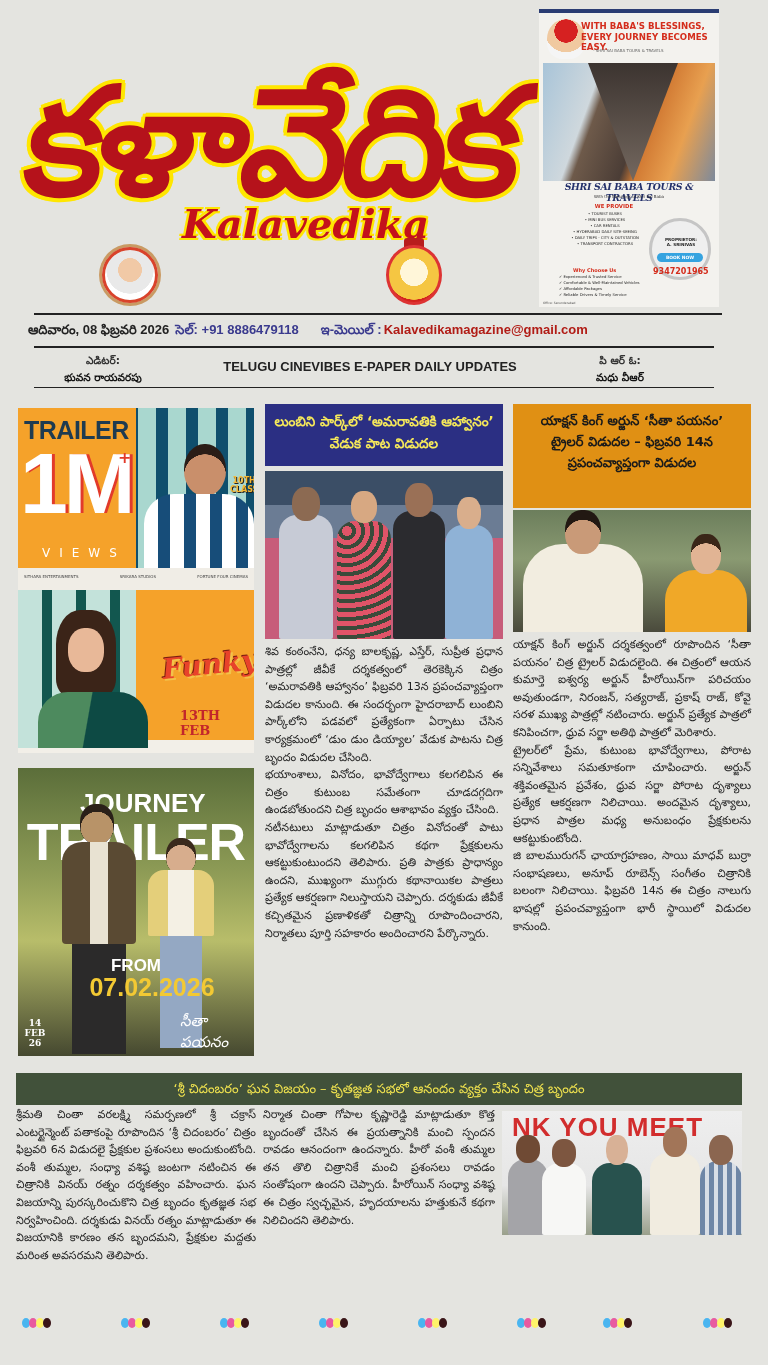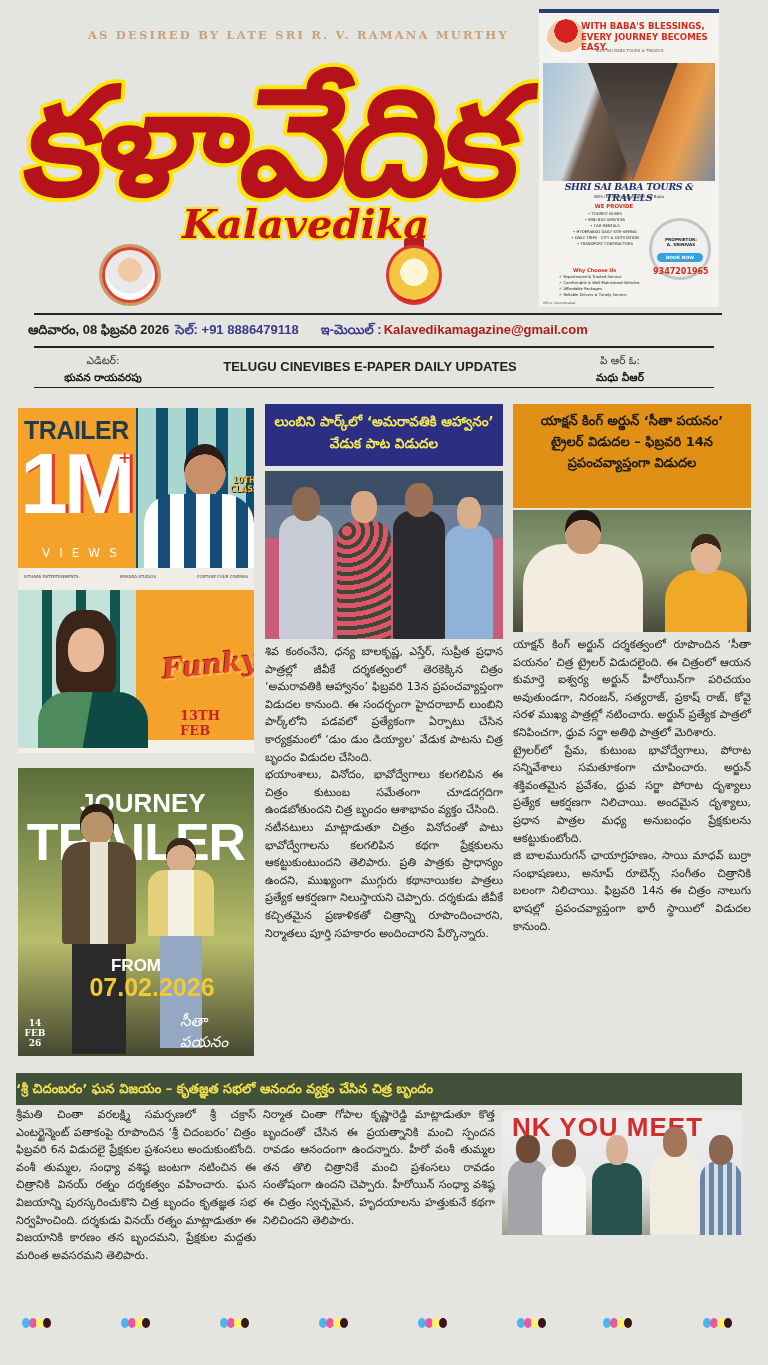--- a/index.html
+++ b/index.html
@@ -39,21 +39,21 @@
   .rule { position: absolute; left: 34px; width: 688px; background: #222; }
   .rule.r1 { top: 313px; height: 2px; }
   .rule.r2 { top: 346px; height: 1.5px; left: 34px; width: 680px; }
   .rule.r3 { top: 387px; height: 1px; left: 34px; width: 680px; }
   .infoline { position: absolute; top: 322px; left: 28px; width: 720px; display: flex; align-items: baseline; font-family: "Liberation Sans", sans-serif; font-weight: bold; font-size: 13px; }
   .info-date { color: #222; }
   .info-phone { color: #3a3a8e; margin-left: 6px; }
   .info-email-label { color: #3a3a8e; margin-left: 22px; }
   .info-email { color: #b11c16; margin-left: 2px; }
   .edit-col { position: absolute; top: 352px; text-align: center; font-size: 10.5px; line-height: 17px; }
-  .edit-col .lbl { color: #333; font-weight: normal; }
+  .edit-col .lbl { color: #333; font-weight: bold; }
   .edit-col .val { font-weight: bold; color: #111; }
   .edit-left { left: 48px; width: 110px; }
   .edit-right { left: 570px; width: 100px; }
   .edition-title { position: absolute; top: 359px; left: 200px; width: 340px; text-align: center; font-family: "Liberation Sans", sans-serif; font-weight: bold; font-size: 13px; color: #222; }
 
   
   .poster { position: absolute; left: 18px; width: 236px; overflow: hidden; }
   .poster1 { top: 408px; height: 345px; background: #f2efe8; }
   .p1-top { position: absolute; left: 0; top: 0; width: 236px; height: 160px; background: repeating-linear-gradient(90deg, #a9d7cf 0 18px, #0f4f6d 18px 30px); }
   .p1-orange { position: absolute; left: 0; top: 0; width: 118px; height: 160px; background: #f5a22a; }
@@ -101,39 +101,38 @@
   .hl-orange { background: #e09014; color: #1a1a1a; font-size: 13px; line-height: 21px; padding: 6px 20px; height: 104px; }
   .photo { position: relative; overflow: hidden; margin-top: 5px; }
   .photo-mid { height: 168px; background: linear-gradient(180deg, #3b4e66 0 20%, #6b7c94 20% 40%, #c75d7a 40% 100%); }
   .photo-right { height: 122px; margin-top: 2px; background: linear-gradient(180deg, #6c7e5c 0%, #8a9a72 40%, #4a4a3c 100%); }
   .person { position: absolute; bottom: 0; border-radius: 18px 18px 2px 2px; }
   .person .hd { position: absolute; left: 50%; transform: translateX(-50%); border-radius: 45%; }
   .body-text { font-size: 11.1px; line-height: 17.6px; text-align: justify; color: #222; margin-top: 4px; }
   .body-text p { text-indent: 0; }
 
   
-  .bottom-head { position: absolute; left: 16px; top: 1073px; width: 726px; height: 32px; background: #41513a; color: #f3e54f; font-weight: bold; font-size: 13px; text-align: left; line-height: 32px; }
+  .bottom-head { position: absolute; left: 16px; top: 1073px; width: 726px; height: 32px; background: #41513a; color: #f3e54f; font-weight: normal; font-size: 13px; text-align: center; line-height: 32px; }
   .bcol { position: absolute; top: 1106px; font-size: 11.1px; line-height: 17.6px; text-align: justify; color: #222; }
   .bcol1 { left: 16px; width: 240px; }
   .bcol2 { left: 263px; width: 232px; }
   .bcol3 { left: 502px; width: 240px; top: 1111px; }
   .photo-bottom { position: relative; height: 124px; background: linear-gradient(180deg, #eeeeee 0%, #e6e6e6 60%, #9aa08c 100%); overflow: hidden; }
   .meet-text { position: absolute; left: 10px; top: 8px; font-family: "Liberation Sans", sans-serif; font-weight: bold; font-size: 26px; color: #d22d2d; letter-spacing: 1px; }
 
   
   .reg-row { position: absolute; top: 1318px; left: 0; width: 768px; height: 12px; }
   .reg { position: absolute; top: 0; display: flex; gap: 0; }
   .reg span { display: block; width: 8px; height: 10px; border-radius: 50%; margin-right: -1px; }
   .reg .c { background: #4ab5f0; } .reg .m { background: #e85aa0; } .reg .y { background: #fff36a; } .reg .k { background: #3a1518; }
 </style>
 </head>
 <body>
 
 <div class="masthead">
-  <div class="tagline">AS DESIRED BY LATE SRI R. V. RAMANA MURTHY</div>
   <div class="logo-telugu">కళావేదిక</div>
   <div class="logo-english">Kalavedika</div>
   <div class="portrait p1"></div>
   <div class="emblem-crown"></div>
   <div class="emblem"></div>
 </div>
 
 <div class="ad">
   <div class="ad-saint"></div>
   <div class="ad-head">WITH BABA'S BLESSINGS, EVERY JOURNEY BECOMES EASY.</div>

